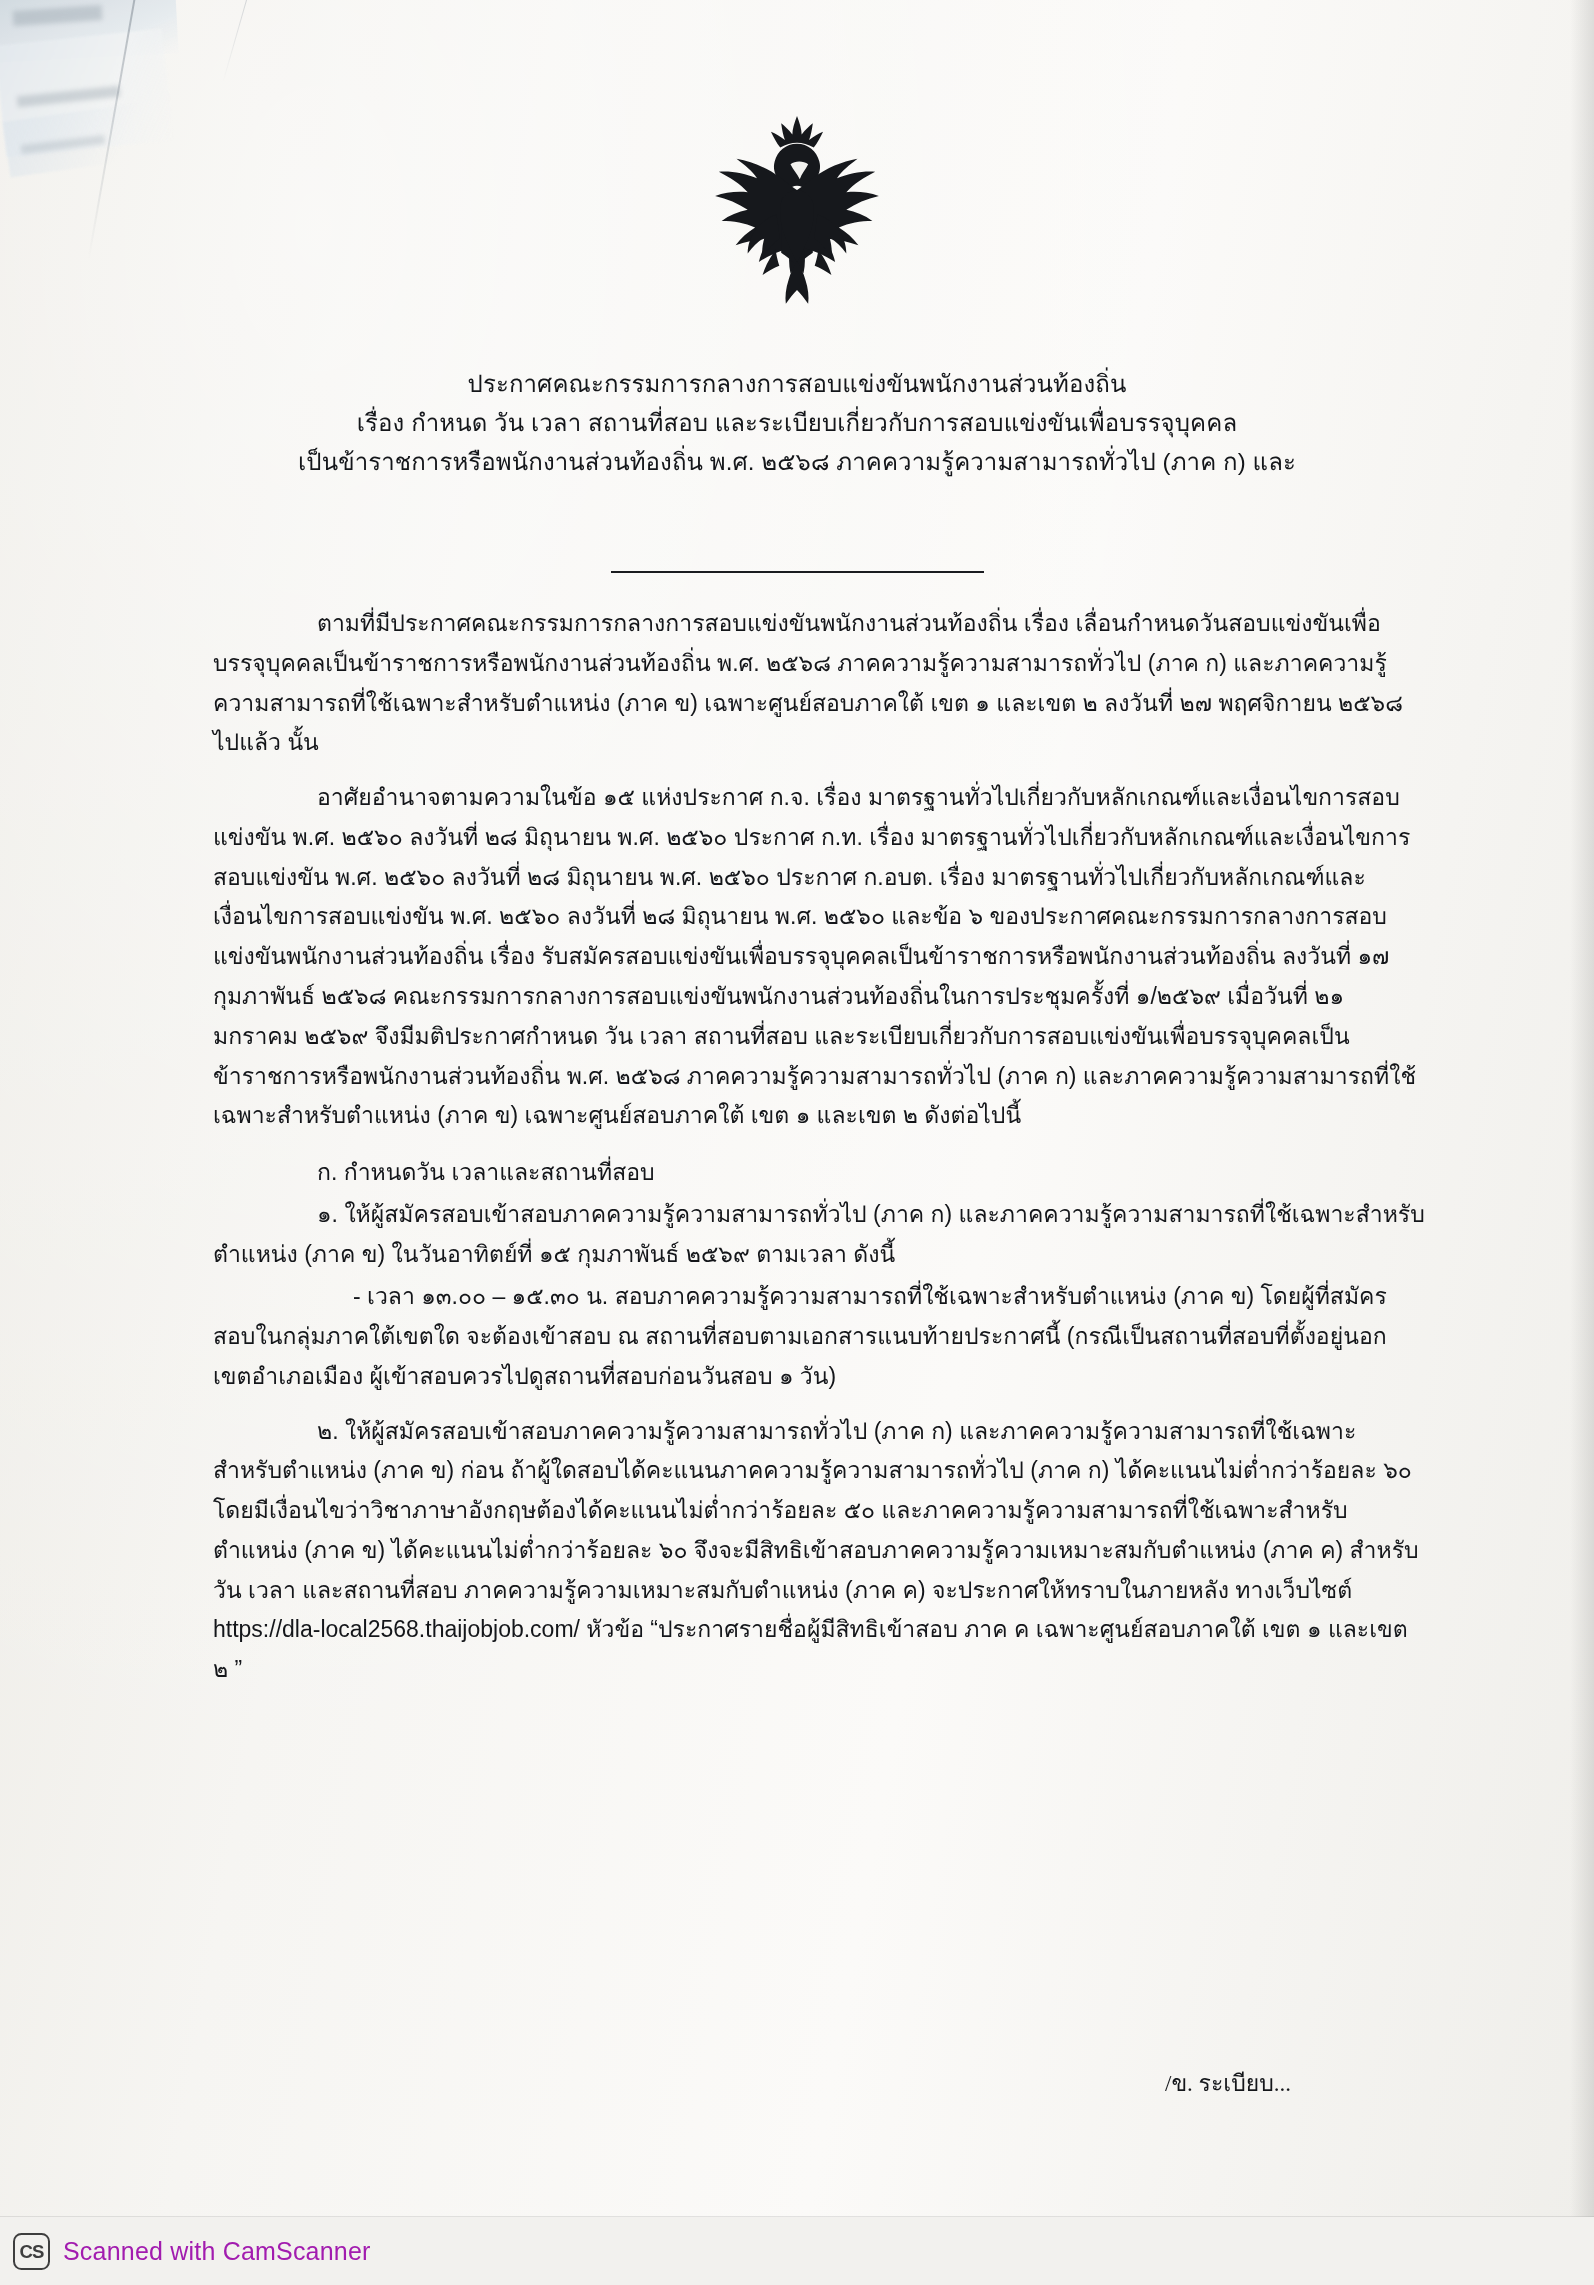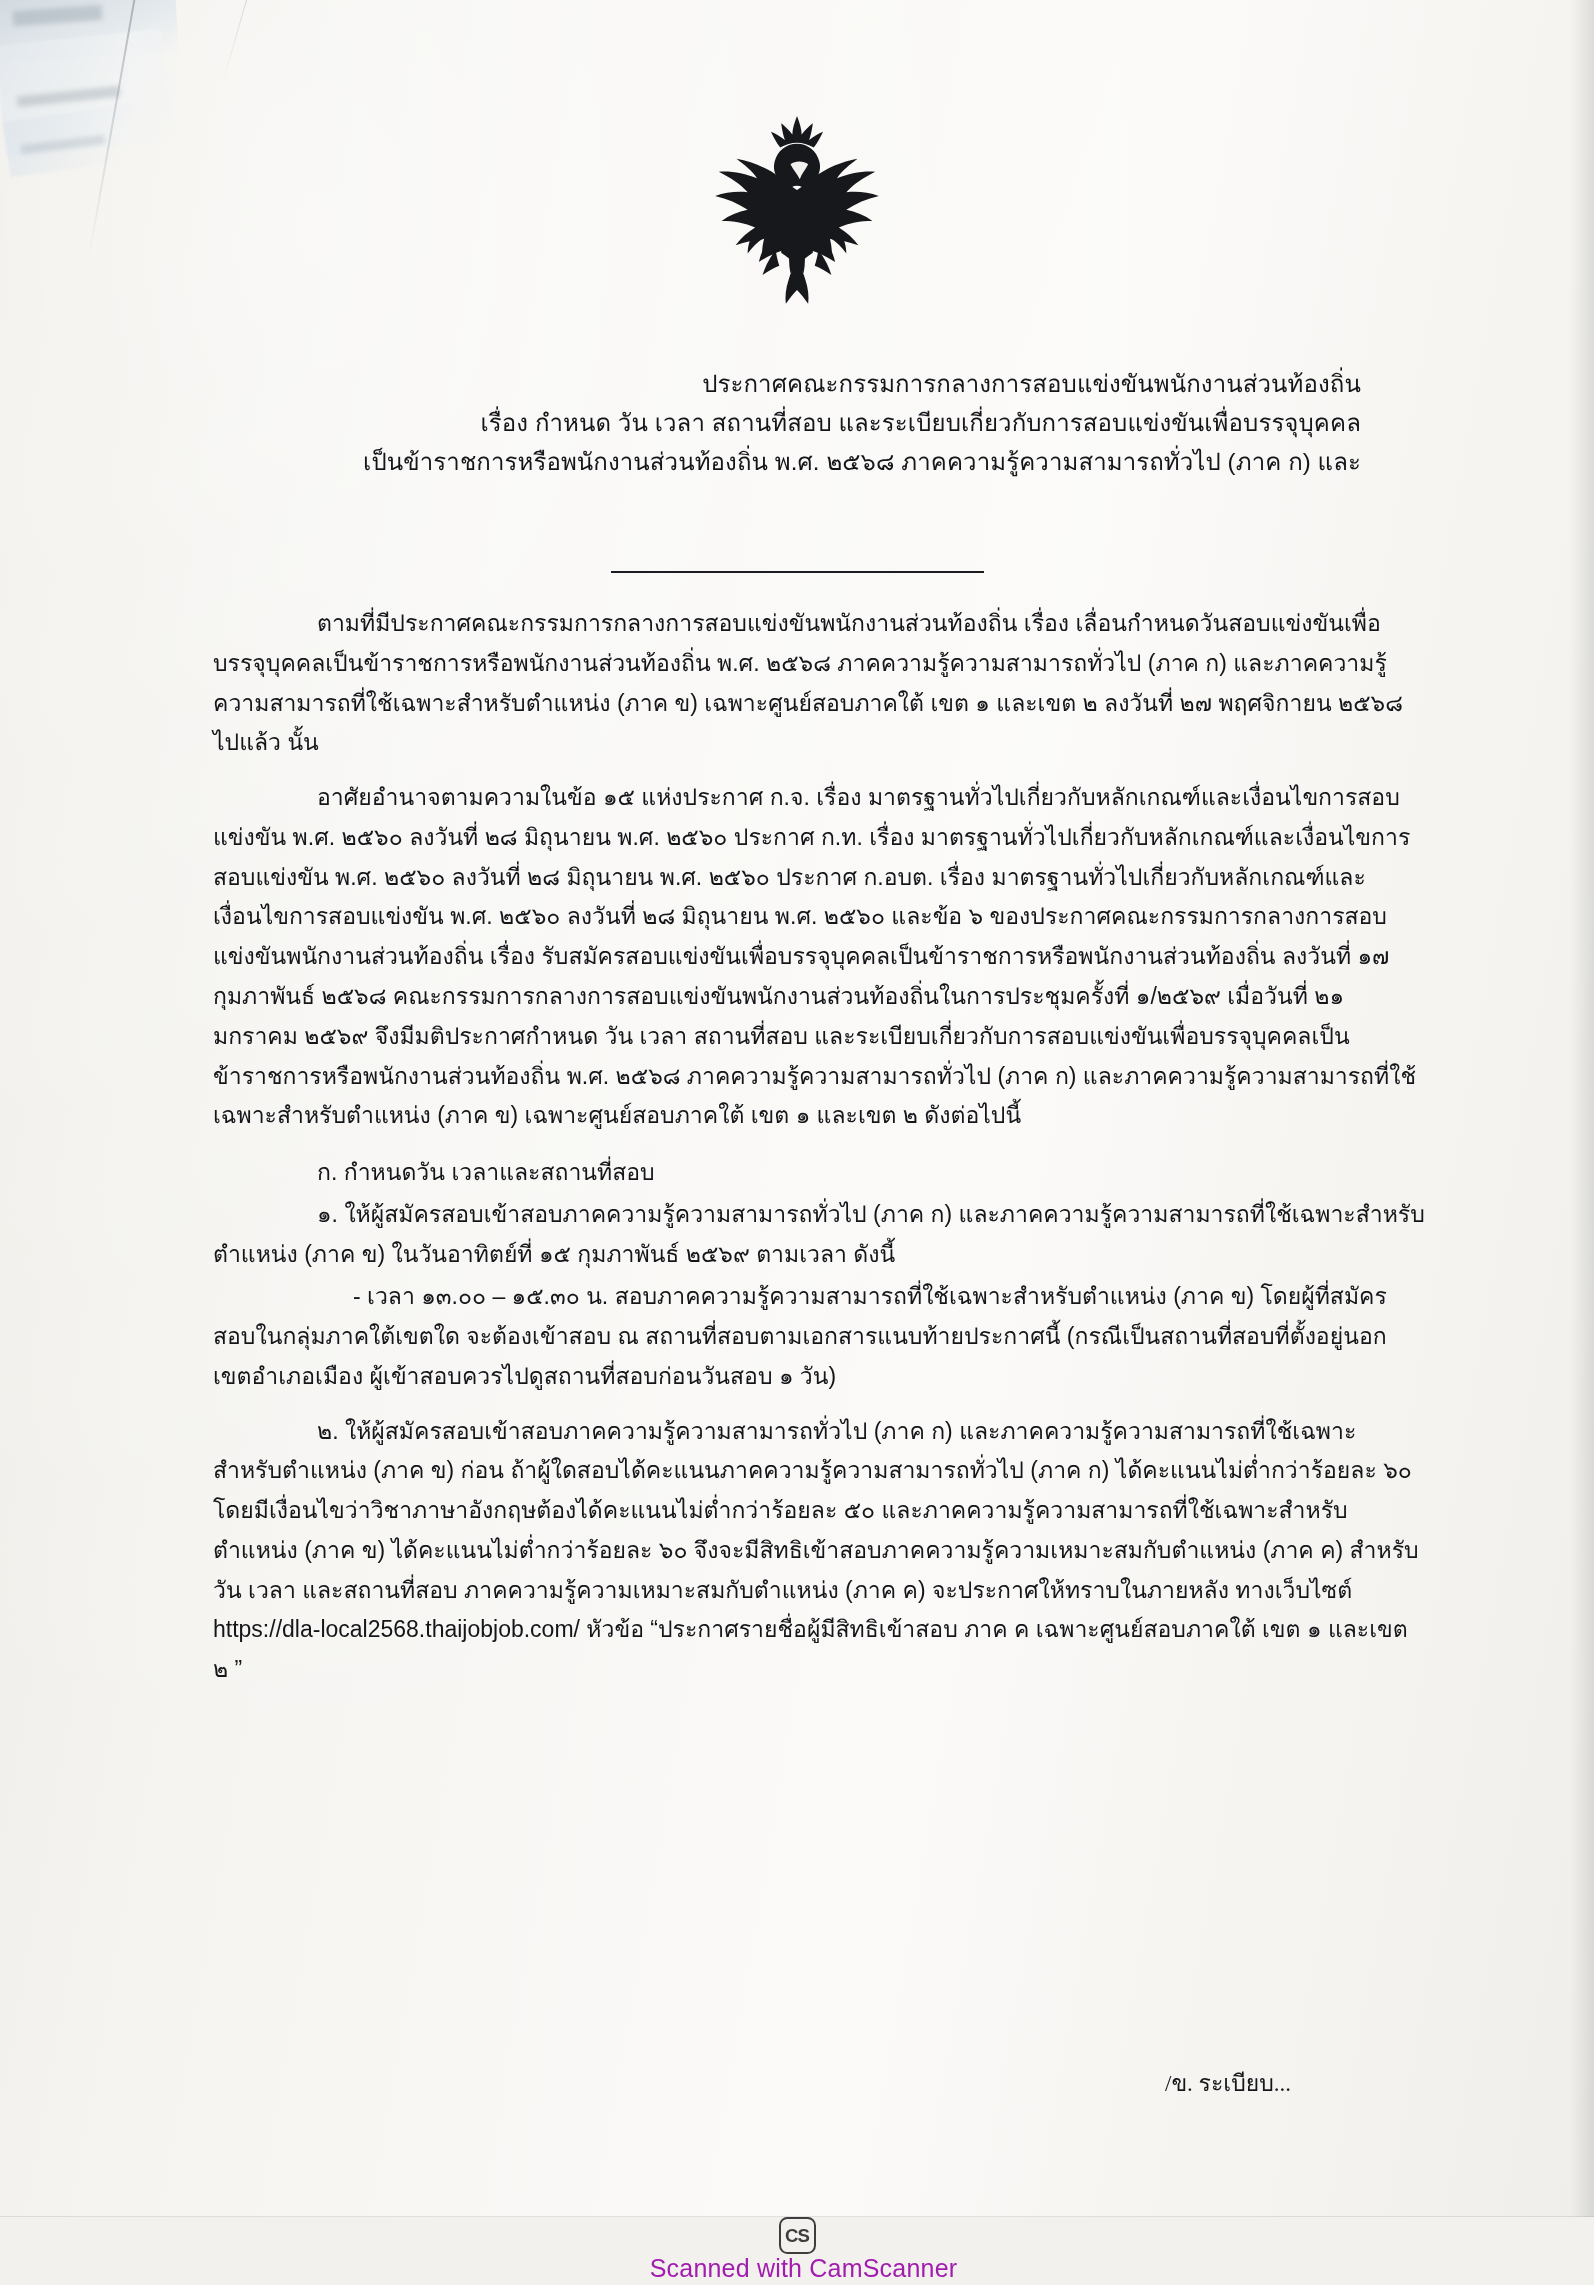--- a/index.html
+++ b/index.html
@@ -126,21 +126,21 @@
     position: absolute;
     left: 0; top: 0;
     width: 1594px;
     color: #14161a;
   }
   .title-block {
     position: absolute;
     left: 233px;
     top: 365px;
     width: 1128px;
-    text-align: right;
+    text-align: center;
     line-height: 1.62;
   }
   .title-line {
     font-size: 24px;
     letter-spacing: 0.1px;
     white-space: nowrap;
   }
   .rule {
     position: absolute;
     left: 611px;
@@ -185,21 +185,20 @@
     position: absolute;
     left: 0;
     bottom: 0;
     width: 1594px;
     height: 69px;
     background: #f2f1ee;
     display: flex;
     align-items: center;
     padding-left: 13px;
     box-sizing: border-box;
-    flex-direction: column;
   }
   .cs-logo {
     width: 37px;
     height: 37px;
     border: 2.8px solid #3e3e3e;
     border-radius: 8.4px;
     display: flex;
     align-items: center;
     justify-content: center;
     font-size: 18.6px;

